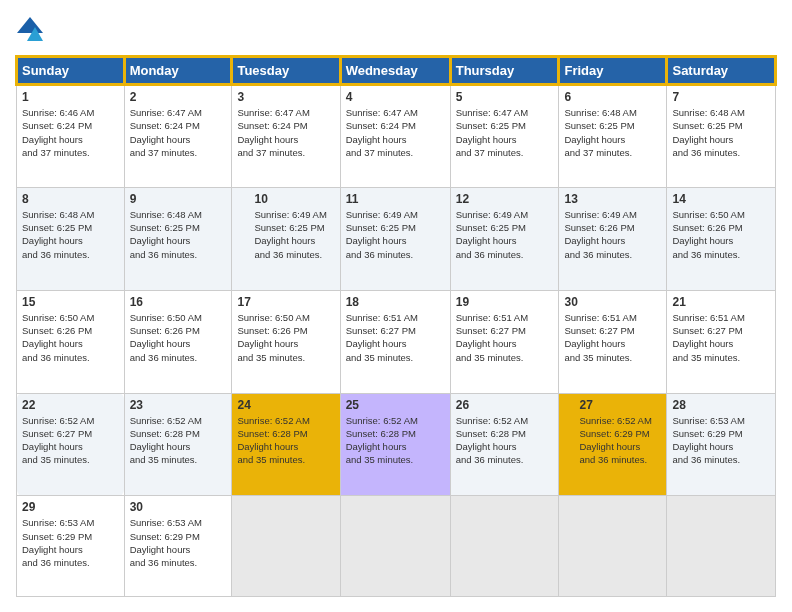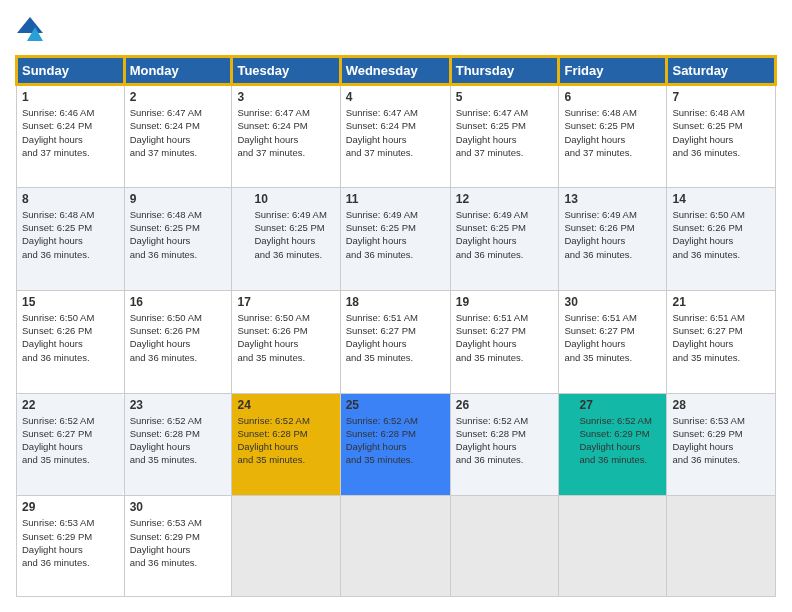--- a/index.html
+++ b/index.html
@@ -235,29 +235,29 @@
           <span class="day-info">Sunrise: 6:52 AM<br>Sunset: 6:27 PM<br>Daylight hours<br>and 35 minutes.</span>
         </td>
           <td style="background: rgb(240, 244, 248);">
           <span class="day-num">23</span>
           <span class="day-info">Sunrise: 6:52 AM<br>Sunset: 6:28 PM<br>Daylight hours<br>and 35 minutes.</span>
         </td>
           <td style="background: #eab308;">
           <span class="day-num">24</span>
           <span class="day-info">Sunrise: 6:52 AM<br>Sunset: 6:28 PM<br>Daylight hours<br>and 35 minutes.</span>
         </td>
-          <td style="background: #3b82f6;">
+          <td style="background: #c4b5fd;">
           <span class="day-num">25</span>
           <span class="day-info">Sunrise: 6:52 AM<br>Sunset: 6:28 PM<br>Daylight hours<br>and 35 minutes.</span>
         </td>
           <td style="background: rgb(240, 244, 248);">
           <span class="day-num">26</span>
           <span class="day-info">Sunrise: 6:52 AM<br>Sunset: 6:28 PM<br>Daylight hours<br>and 36 minutes.</span>
         </td>
-          <td style="background: #14b8a6; padding-left: 20px;">
+          <td style="background: #eab308; padding-left: 20px;">
           <span class="day-num">27</span>
           <span class="day-info">Sunrise: 6:52 AM<br>Sunset: 6:29 PM<br>Daylight hours<br>and 36 minutes.</span>
         </td>
           <td style="background: rgb(240, 244, 248);">
           <span class="day-num">28</span>
           <span class="day-info">Sunrise: 6:53 AM<br>Sunset: 6:29 PM<br>Daylight hours<br>and 36 minutes.</span>
         </td>
         </tr>
         <tr class="last-row">
           <td>

